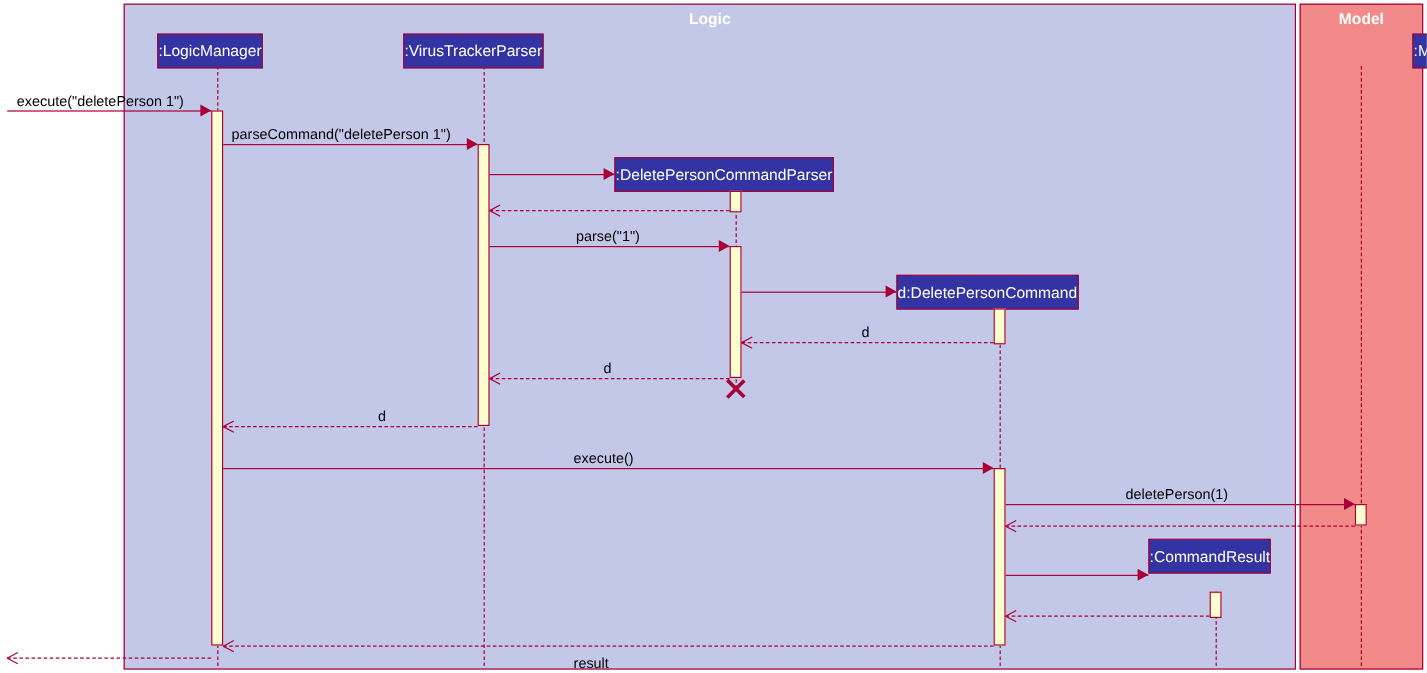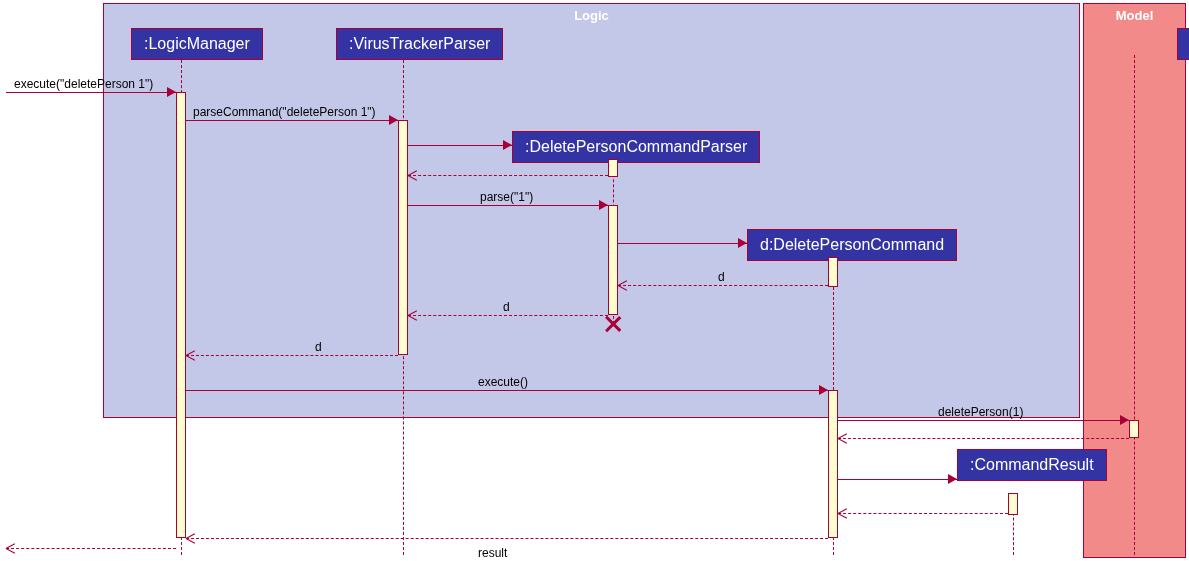--- a/index.html
+++ b/index.html
@@ -12,21 +12,21 @@
     position: relative;
   }
   .frame {
     position: absolute;
     border: 1.5px solid #a80036;
   }
   .frame-logic {
     left: 103px;
     top: 3px;
     width: 977px;
-    height: 415px;
+    height: 555px;
     background: #c4c8e8;
   }
   .frame-model {
     left: 1083px;
     top: 3px;
     width: 103px;
     height: 555px;
     background: #f38a8a;
   }
   .frame-title {
@@ -36,22 +36,22 @@
     transform: translateX(-50%);
     color: #fff;
     font-weight: bold;
     font-size: 13px;
   }
   .participant {
     position: absolute;
     background: #3333a3;
     color: #fff;
     border: 1.5px solid #a80036;
-    padding: 6px 12px;
-    font-size: 16px;
+    padding: 6px 0;
+    font-size: 13px;
     text-align: center;
     white-space: nowrap;
   }
   .lifeline {
     position: absolute;
     width: 0;
     border-left: 1.5px dashed #a80036;
   }
   .activation {
     position: absolute;

